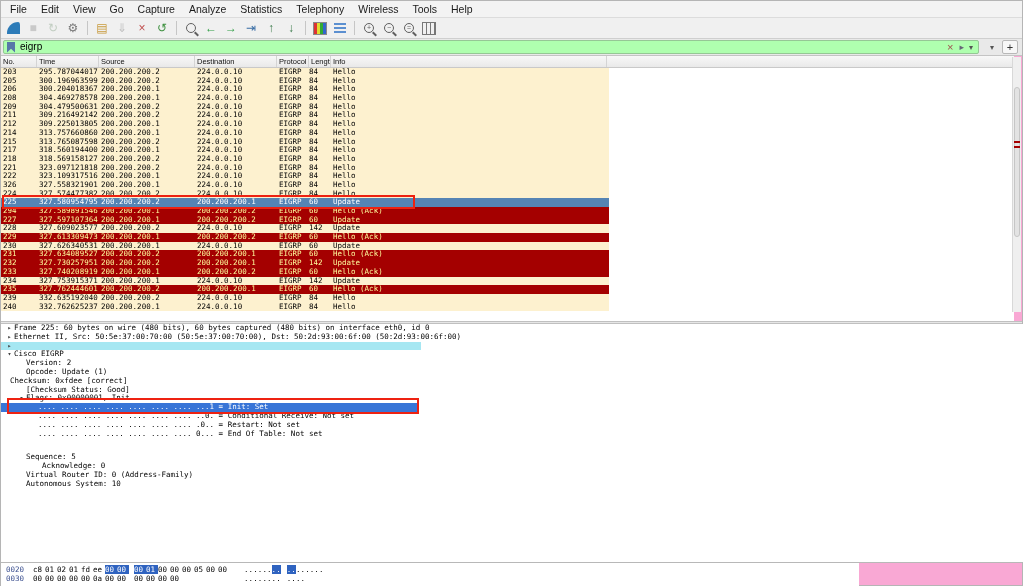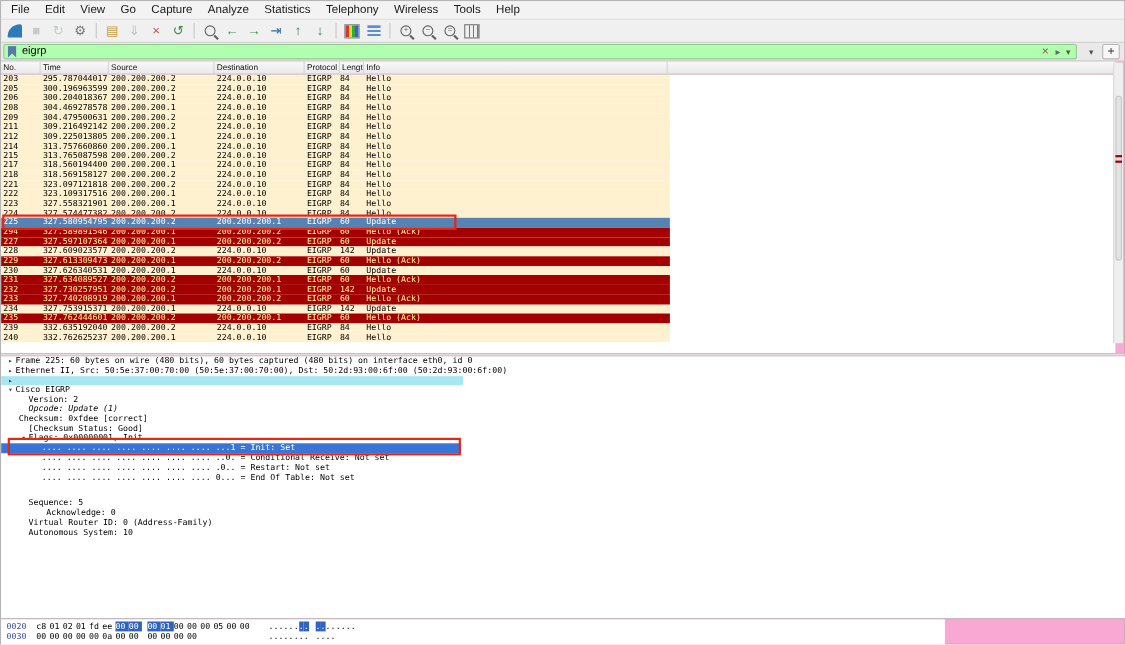--- a/index.html
+++ b/index.html
@@ -273,21 +273,21 @@
       <div class="prow cream">
         <span class="pc c0">222</span>
         <span class="pc c1">323.109317516</span>
         <span class="pc c2">200.200.200.1</span>
         <span class="pc c3">224.0.0.10</span>
         <span class="pc c4">EIGRP</span>
         <span class="pc c5">84</span>
         <span class="pc c6">Hello</span>
       </div>
       <div class="prow cream">
-        <span class="pc c0">223</span>
+        <span class="pc c0">326</span>
         <span class="pc c1">327.558321901</span>
         <span class="pc c2">200.200.200.1</span>
         <span class="pc c3">224.0.0.10</span>
         <span class="pc c4">EIGRP</span>
         <span class="pc c5">84</span>
         <span class="pc c6">Hello</span>
       </div>
       <div class="prow cream">
         <span class="pc c0">224</span>
         <span class="pc c1">327.574477382</span>
@@ -438,25 +438,25 @@
         <span class="arrow">▸</span>
       </div>
       <div class="drow " style="padding-left: 4px;">
         <span class="arrow">▾</span>
         <span class="dtext">Cisco EIGRP</span>
       </div>
       <div class="drow " style="padding-left: 16px; text-align: center;">
         <span class="arrow"></span>
         <span class="dtext">Version: 2</span>
       </div>
-      <div class="drow " style="padding-left: 16px; font-style: italic;">
+      <div class="drow " style="padding-left: 16px;">
         <span class="arrow"></span>
         <span class="dtext">Opcode: Update (1)</span>
       </div>
-      <div class="drow " style="padding-left: 16px; flex-direction: column;">
+      <div class="drow " style="">
         <span class="arrow"></span>
         <span class="dtext">Checksum: 0xfdee [correct]</span>
       </div>
       <div class="drow " style="padding-left: 16px;">
         <span class="arrow"></span>
         <span class="dtext">[Checksum Status: Good]</span>
       </div>
       <div class="drow " style="padding-left: 16px;">
         <span class="arrow">▾</span>
         <span class="dtext">Flags: 0x00000001, Init</span>

